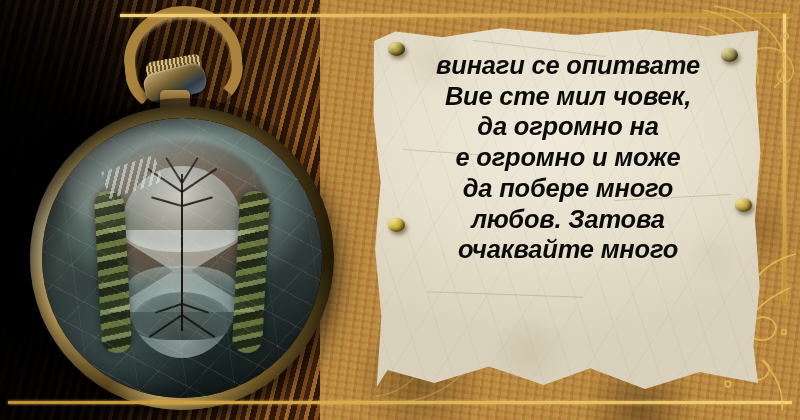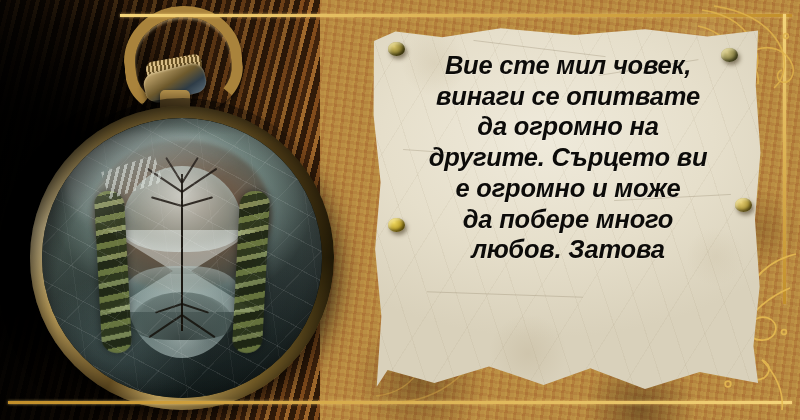--- a/index.html
+++ b/index.html
@@ -328,23 +328,23 @@
     <div class="crease" id="cr3"></div>
     <div class="crease" id="cr4"></div>
     <div class="crease" id="cr5"></div>
 
     <div class="pin" id="pin-tl"></div>
     <div class="pin" id="pin-tr"></div>
     <div class="pin" id="pin-bl"></div>
     <div class="pin" id="pin-br"></div>
 
     <div id="quote">
+        <span class="ln">винаги се опитвате</span>
         <span class="ln">Вие сте мил човек,</span>
-        <span class="ln">винаги се опитвате</span>
         <span class="ln">да огромно на</span>
-        <span class="ln">другите. Сърцето ви</span>
         <span class="ln">е огромно и може</span>
         <span class="ln">да побере много</span>
         <span class="ln">любов. Затова</span>
+        <span class="ln">очаквайте много</span>
       </div>
   </div>
 
 </div>
 
 </body></html>

